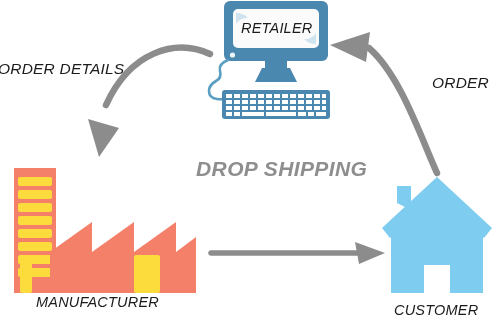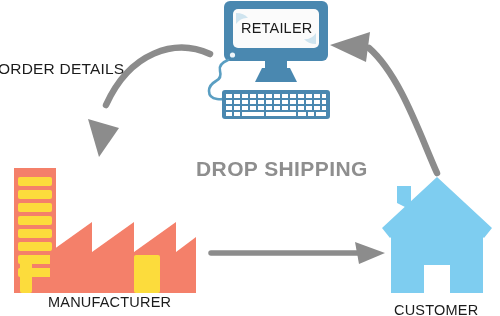--- a/index.html
+++ b/index.html
@@ -23,20 +23,21 @@
     top: 0;
     width: 500px;
     height: 316px;
     display: block;
   }
   .lbl {
     position: absolute;
     font-family: "Liberation Sans", sans-serif;
     white-space: nowrap;
     letter-spacing: 0.2px;
+    font-style: italic;
   }
   #label-order-details {
     left: -2px;
     top: 60px;
     font-size: 15.5px;
     color: #1b1b1b;
   }
   #label-order {
     left: 432px;
     top: 74px;
@@ -51,21 +52,21 @@
   }
   #label-drop-shipping {
     left: 196px;
     top: 157px;
     font-size: 21px;
     font-weight: bold;
     color: #8e8e8e;
     letter-spacing: 0.4px;
   }
   #label-manufacturer {
-    left: 48px;
+    left: 36px;
     top: 294px;
     font-size: 14.5px;
     color: #1b1b1b;
   }
   #label-customer {
     left: 394px;
     top: 294px;
     font-size: 14.5px;
     color: #1b1b1b;
     margin-top: 8px;
@@ -200,20 +201,21 @@
     <g>
       <line x1="211" y1="253" x2="363" y2="253" stroke="#8c8c8c" stroke-width="5.5" stroke-linecap="round"></line>
       <path d="M385 253 L355 242 L359 264 Z" fill="#8c8c8c"></path>
     </g>
   </svg>
 
   <div class="lbl" id="label-retailer">RETAILER</div>
 
   <div class="lbl" id="label-order-details">ORDER DETAILS</div>
 
+  <div class="lbl" id="label-order">ORDER</div>
 
 
   <div class="lbl" id="label-drop-shipping">DROP SHIPPING</div>
 
   <div class="lbl" id="label-manufacturer">MANUFACTURER</div>
 
   <div class="lbl" id="label-customer">CUSTOMER</div>
 
 </div>
 

